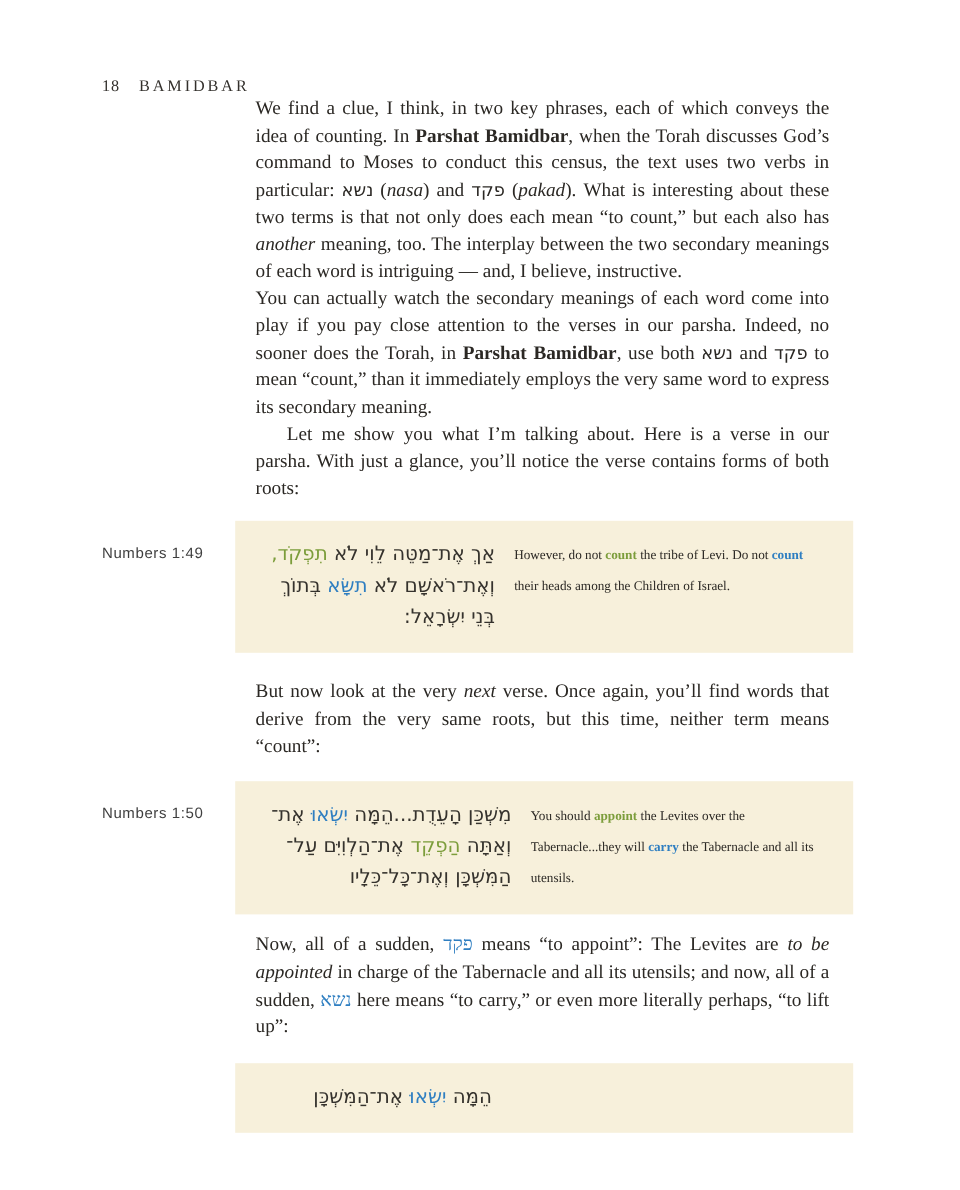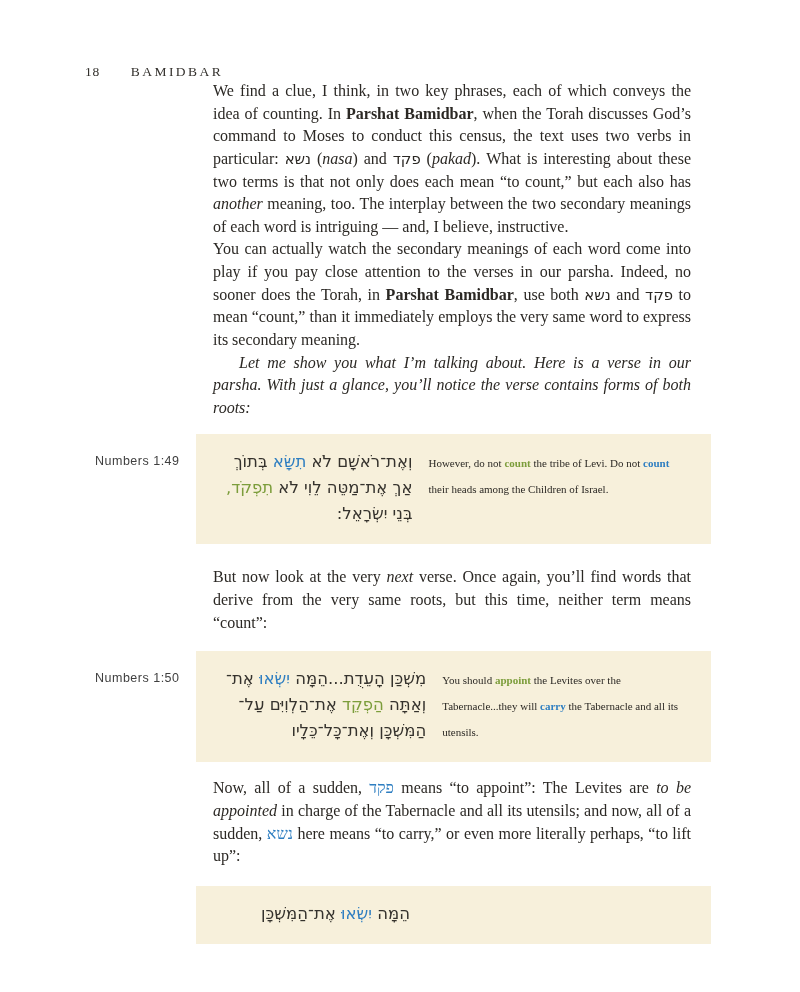--- a/index.html
+++ b/index.html
@@ -20,46 +20,46 @@
     overflow:hidden;
     font-family:"Liberation Serif", serif;
     color:var(--body-text);
   }
   .running-head{
     margin-left:85px;
     font-size:13.5px;
     letter-spacing:0.14em;
     color:#33302c;
   }
-  .page-number{margin-right:31px;letter-spacing:0.05em;}
+  .page-number{margin-right:16px;letter-spacing:0.05em;}
   .book-title{letter-spacing:0.18em;}
   .section-title{
     margin:20px 0 13px 213px;
     font-size:21px;
     line-height:1.1;
     font-weight:700;
     color:var(--accent-orange);
   }
   .body-para{
     margin:0 0 0 213px;
     width:478px;
     font-size:16px;
     line-height:1.415;
     text-align:justify;
   }
-  .indent{text-indent:26px;font-style:italic;}
+  .indent{text-indent:26px;}
   .mt-box1{margin-top:15px;}
   .mt-p4{margin-top:22px;}
   .mt-box2{margin-top:17px;border-radius:20px;}
   .mt-p5{margin-top:15px;}
   .mt-box3{margin-top:18px;}
   .verse-row{position:relative;}
   .verse-ref{
     position:absolute;
-    left:95px;top:20px;
+    left:85px;top:20px;
     font-family:"Liberation Sans", sans-serif;
     font-size:12.5px;
     letter-spacing:0.04em;
     color:var(--ref-label);
   }
   .verse-box{
     margin-left:196px;
     width:515px;
     box-sizing:border-box;
     background:var(--box-bg);
@@ -103,22 +103,22 @@
     <p class="body-para"><span>We find a clue, I think, in two key phrases, each of which conveys the idea of counting. In </span><span class="seg-b">Parshat Bamidbar</span><span>, when the Torah discusses God’s command to Moses to conduct this census, the text uses two verbs in particular: </span><span class="seg-he">נשא</span><span> (</span><span class="seg-i">nasa</span><span>) and </span><span class="seg-he">פקד</span><span> (</span><span class="seg-i">pakad</span><span>). What is interesting about these two terms is that not only does each mean “to count,” but each also has </span><span class="seg-i">another</span><span> meaning, too. The interplay between the two secondary meanings of each word is intriguing — and, I believe, instructive.</span></p>
 
     <p class="body-para"><span>You can actually watch the secondary meanings of each word come into play if you pay close attention to the verses in our parsha. Indeed, no sooner does the Torah, in </span><span class="seg-b">Parshat Bamidbar</span><span>, use both </span><span class="seg-he">נשא</span><span> and </span><span class="seg-he">פקד</span><span> to mean “count,” than it immediately employs the very same word to express its secondary meaning.</span></p>
 
     <p class="body-para indent"><span>Let me show you what I’m talking about. Here is a verse in our parsha. With just a glance, you’ll notice the verse contains forms of both roots:</span></p>
 
     <section class="verse-row mt-box1">
       <div class="verse-ref">Numbers 1:49</div>
       <div class="verse-box">
         <div class="hebrew-col" dir="rtl">
+          <div class="he-line"><span>אַךְ אֶת־מַטֵּה לֵוִי לֹא </span><span class="seg-green">תִפְקֹד,</span></div>
           <div class="he-line"><span>וְאֶת־רֹאשָׁם לֹא </span><span class="seg-blue">תִשָּׂא</span><span> בְּתוֹךְ</span></div>
-          <div class="he-line"><span>אַךְ אֶת־מַטֵּה לֵוִי לֹא </span><span class="seg-green">תִפְקֹד,</span></div>
           <div class="he-line"><span>בְּנֵי יִשְׂרָאֵל:</span></div>
         </div>
         <div class="english-col"><span>However, do not </span><span class="seg-b seg-green">count</span><span> the tribe of Levi. Do not </span><span class="seg-b seg-blue">count</span><span> their heads among the Children of Israel.</span></div>
       </div>
     </section>
 
     <p class="body-para mt-p4"><span>But now look at the very </span><span class="seg-i">next</span><span> verse. Once again, you’ll find words that derive from the very same roots, but this time, neither term means “count”:</span></p>
 
     <section class="verse-row mt-box2">
       <div class="verse-ref">Numbers 1:50</div>

